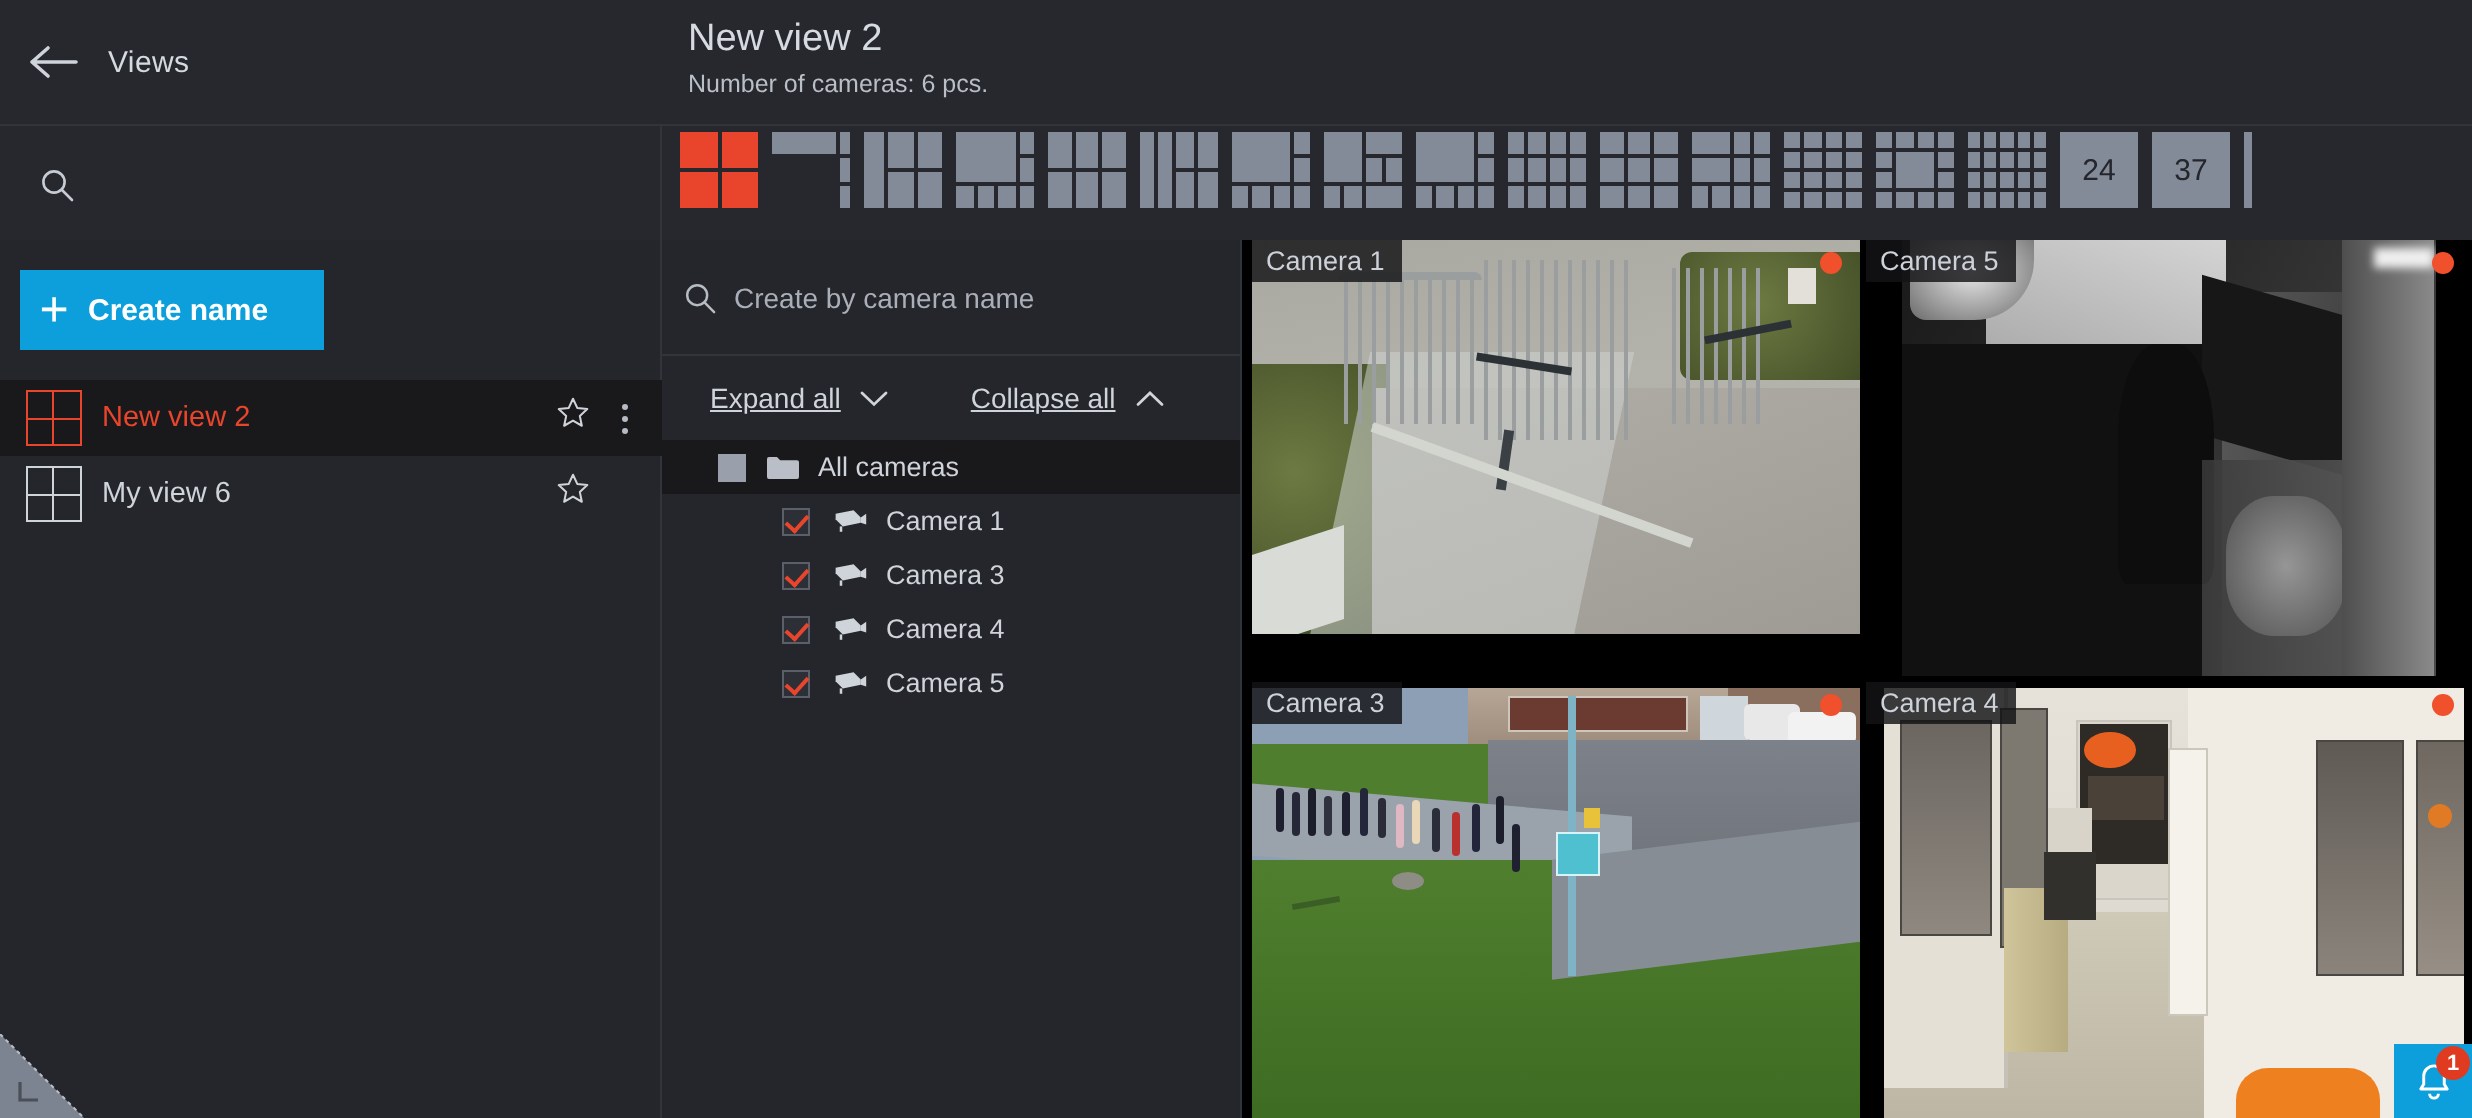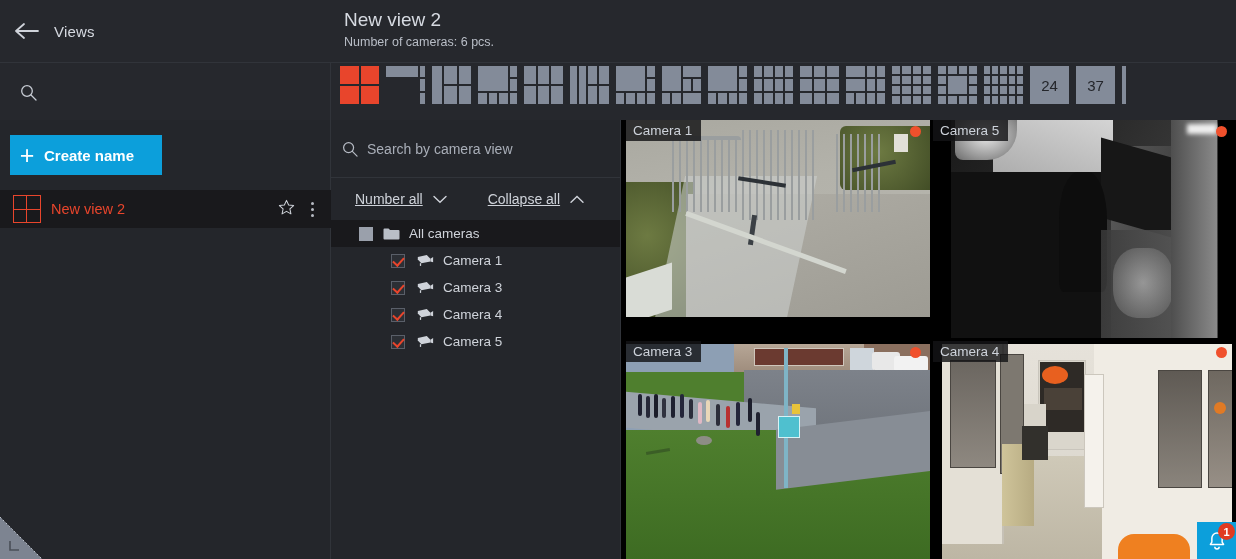--- a/index.html
+++ b/index.html
@@ -355,35 +355,48 @@
           <div class="view-name red">New view 2</div>
           <div class="star"><svg width="17" height="17" viewBox="0 0 20 20">
               <path d="M10 1.6 l2.5 5.4 5.9 .7 -4.4 4 1.2 5.8 -5.2-3 -5.2 3 1.2-5.8 -4.4-4 5.9-.7 z" fill="none" stroke="#cfd3da" stroke-width="1.2" stroke-linejoin="round"></path>
             </svg></div>
           <div class="dots">
             <b></b>
             <b></b>
             <b></b>
           </div>
         </div>
+        <div class="view-row">
+          <div class="grid-ic">
+            <span></span>
+            <span></span>
+            <span></span>
+            <span></span>
+          </div>
+          <div class="view-name">My view 6</div>
+          <div class="star"><svg width="17" height="17" viewBox="0 0 20 20">
+              <path d="M10 1.6 l2.5 5.4 5.9 .7 -4.4 4 1.2 5.8 -5.2-3 -5.2 3 1.2-5.8 -4.4-4 5.9-.7 z" fill="none" stroke="#cfd3da" stroke-width="1.2" stroke-linejoin="round"></path>
+            </svg></div>
+          <div style="width: 32px;"></div>
+        </div>
       </div>
   </div>
 
   <div class="tree-panel">
     <div class="tree-search">
       <svg width="16" height="16" viewBox="0 0 17 17">
         <circle cx="7" cy="7" r="5.3" stroke="#b6bbc4" stroke-width="1.3" fill="none"></circle>
         <path d="M11 11 L16 16" stroke="#b6bbc4" stroke-width="1.3" stroke-linecap="round"></path>
       </svg>
-      <span class="ph">Search by camera view</span>
+      <span class="ph">Create by camera name</span>
     </div>
 
     <div class="tree-actions">
       <div class="tact">
-        <span>Number all</span>
+        <span>Expand all</span>
         <svg width="14" height="9" viewBox="0 0 14 9">
           <path d="M1 1.5 L7 7.2 L13 1.5" stroke="#cfd3da" stroke-width="1.4" fill="none" stroke-linecap="round"></path>
         </svg>
       </div>
       <div class="tact-gap"></div>
       <div class="tact">
         <span>Collapse all</span>
         <svg width="14" height="9" viewBox="0 0 14 9">
           <path d="M1 7.2 L7 1.5 L13 7.2" stroke="#cfd3da" stroke-width="1.4" fill="none" stroke-linecap="round"></path>
         </svg>

